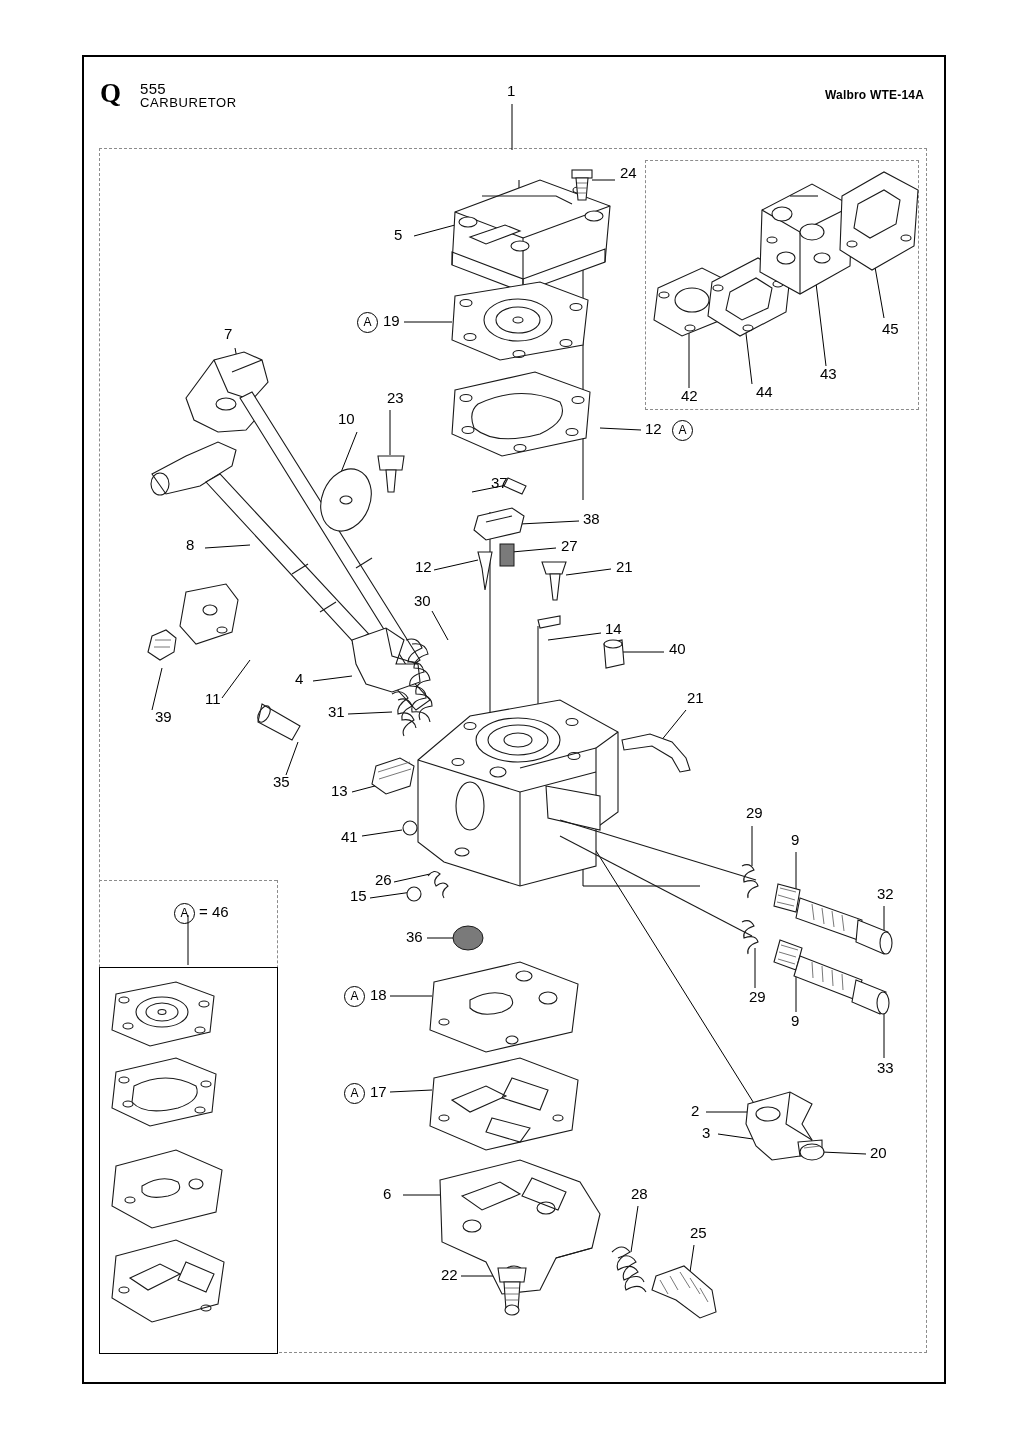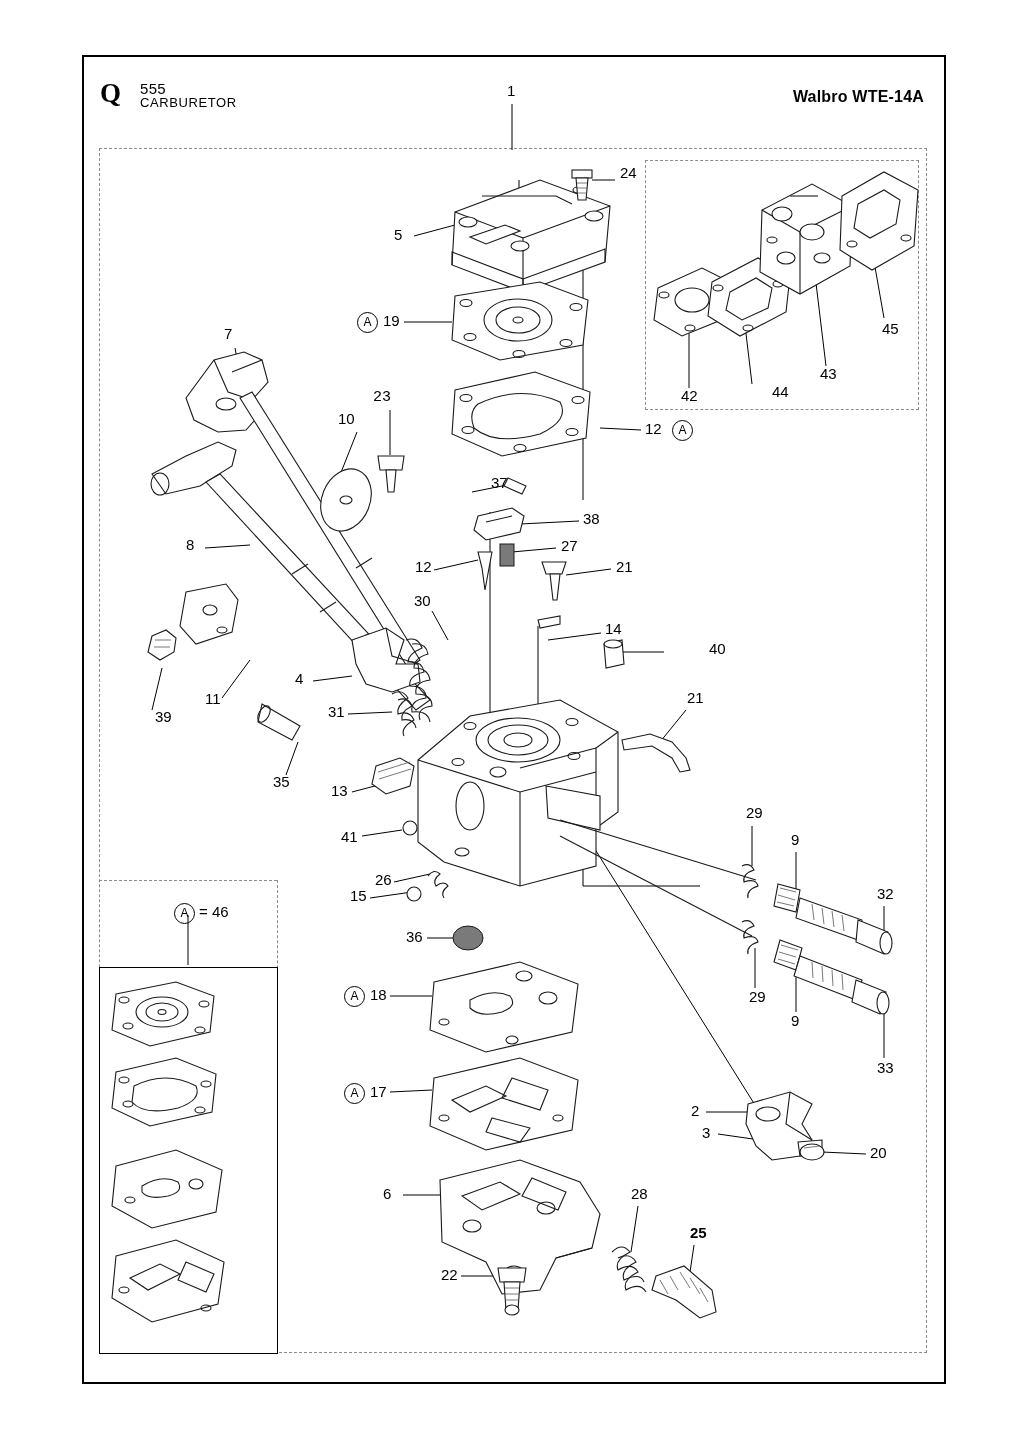--- a/index.html
+++ b/index.html
@@ -2,21 +2,21 @@
 <html><head>
 <meta charset="utf-8">
 <style>
   html,body{margin:0;padding:0;background:#ffffff;}
   body{font-family:"Liberation Sans", sans-serif;}
   #page{position:relative;width:1024px;height:1435px;background:#fff;overflow:hidden;}
   #frame{position:absolute;left:82px;top:55px;width:860px;height:1325px;border:2px solid #000;background:#fff;}
   .hdr-logo{position:absolute;left:100px;top:78px;font-size:27px;font-weight:bold;font-family:"Liberation Serif", serif;}
   .hdr-model{position:absolute;left:140px;top:80px;font-size:15px;letter-spacing:.3px;}
   .hdr-title{position:absolute;left:140px;top:95px;font-size:13px;letter-spacing:.6px;}
-  .hdr-right{position:absolute;right:100px;top:88px;font-size:16px;font-weight:bold;letter-spacing:.2px;}
+  .hdr-right{position:absolute;right:100px;top:88px;font-size:12px;font-weight:bold;letter-spacing:.2px;}
   .dashbox{position:absolute;border:1px dashed #8c8c8c;}
   #main-dash{left:99px;top:148px;width:826px;height:1203px;}
   #sub-dash{left:645px;top:160px;width:272px;height:248px;}
   #leg-dash{left:99px;top:880px;width:178px;height:470px;border-right:1px dashed #8c8c8c;border-bottom:none;border-top:none;border-left:none;}
   #leg-dash2{left:99px;top:880px;width:178px;height:1px;border:none;border-top:1px dashed #8c8c8c;}
   #legend-box{position:absolute;left:99px;top:967px;width:177px;height:385px;border:1.5px solid #000;background:#fff;}
   .lbl{position:absolute;font-size:15px;color:#000;white-space:nowrap;}
   .acirc{position:absolute;width:19px;height:19px;border:1.2px solid #000;border-radius:50%;font-size:12px;text-align:center;line-height:18px;}
   svg{position:absolute;left:0;top:0;width:1024px;height:1435px;overflow:visible;}
   .ln{stroke:#000;stroke-width:1;fill:none;}
@@ -369,36 +369,36 @@
     </g>
   </svg>
 
   <div class="lbl" style="left:507px;top:82px;">1</div>
   <div class="lbl" style="left:620px;top:164px;">24</div>
   <div class="lbl" style="left:394px;top:226px;">5</div>
   <div class="acirc" style="left:357px;top:312px;">A</div>
   <div class="lbl" style="left:383px;top:312px;">19</div>
   <div class="lbl" style="left:882px;top:320px;">45</div>
   <div class="lbl" style="left:681px;top:387px;">42</div>
-  <div class="lbl" style="left:772px;top:383px;">44</div>
+  <div class="lbl" style="left:756px;top:383px;">44</div>
   <div class="lbl" style="left:820px;top:365px;">43</div>
   <div class="lbl" style="left:645px;top:420px;">12</div>
   <div class="acirc" style="left:672px;top:420px;">A</div>
   <div class="lbl" style="left:224px;top:325px;">7</div>
-  <div class="lbl" style="left:373px;top:389px;font-family:Liberation Mono, monospace;">23</div>
+  <div class="lbl" style="left:387px;top:389px;">23</div>
   <div class="lbl" style="left:338px;top:410px;">10</div>
   <div class="lbl" style="left:455px;top:474px;margin-left:36px;">37</div>
   <div class="lbl" style="left:583px;top:510px;">38</div>
   <div class="lbl" style="left:561px;top:537px;">27</div>
   <div class="lbl" style="left:415px;top:558px;">12</div>
   <div class="lbl" style="left:616px;top:558px;">21</div>
   <div class="lbl" style="left:186px;top:536px;">8</div>
   <div class="lbl" style="left:414px;top:592px;">30</div>
   <div class="lbl" style="left:605px;top:620px;">14</div>
-  <div class="lbl" style="left:669px;top:640px;margin-left:40px;">40</div>
+  <div class="lbl" style="left:669px;top:640px;">40</div>
   <div class="lbl" style="left:205px;top:690px;">11</div>
   <div class="lbl" style="left:155px;top:708px;">39</div>
   <div class="lbl" style="left:295px;top:670px;">4</div>
   <div class="lbl" style="left:328px;top:703px;">31</div>
   <div class="lbl" style="left:687px;top:689px;">21</div>
   <div class="lbl" style="left:273px;top:773px;">35</div>
   <div class="lbl" style="left:331px;top:782px;">13</div>
   <div class="lbl" style="left:341px;top:828px;">41</div>
   <div class="lbl" style="left:375px;top:871px;">26</div>
   <div class="lbl" style="left:350px;top:887px;text-align:center;">15</div>
@@ -411,19 +411,19 @@
   <div class="lbl" style="left:877px;top:1059px;">33</div>
   <div class="acirc" style="left:344px;top:986px;">A</div>
   <div class="lbl" style="left:370px;top:986px;">18</div>
   <div class="acirc" style="left:344px;top:1083px;">A</div>
   <div class="lbl" style="left:370px;top:1083px;">17</div>
   <div class="lbl" style="left:691px;top:1102px;">2</div>
   <div class="lbl" style="left:702px;top:1124px;">3</div>
   <div class="lbl" style="left:870px;top:1144px;">20</div>
   <div class="lbl" style="left:383px;top:1185px;">6</div>
   <div class="lbl" style="left:631px;top:1185px;">28</div>
-  <div class="lbl" style="left:690px;top:1224px;font-weight:bold;">25</div>
+  <div class="lbl" style="left:690px;top:1224px;">25</div>
   <div class="lbl" style="left:441px;top:1266px;">22</div>
 
   <div class="acirc" style="left:174px;top:903px;">A</div>
   <div class="lbl" style="left:199px;top:903px;">= 46</div>
 
 </div>
 
 </body></html>

